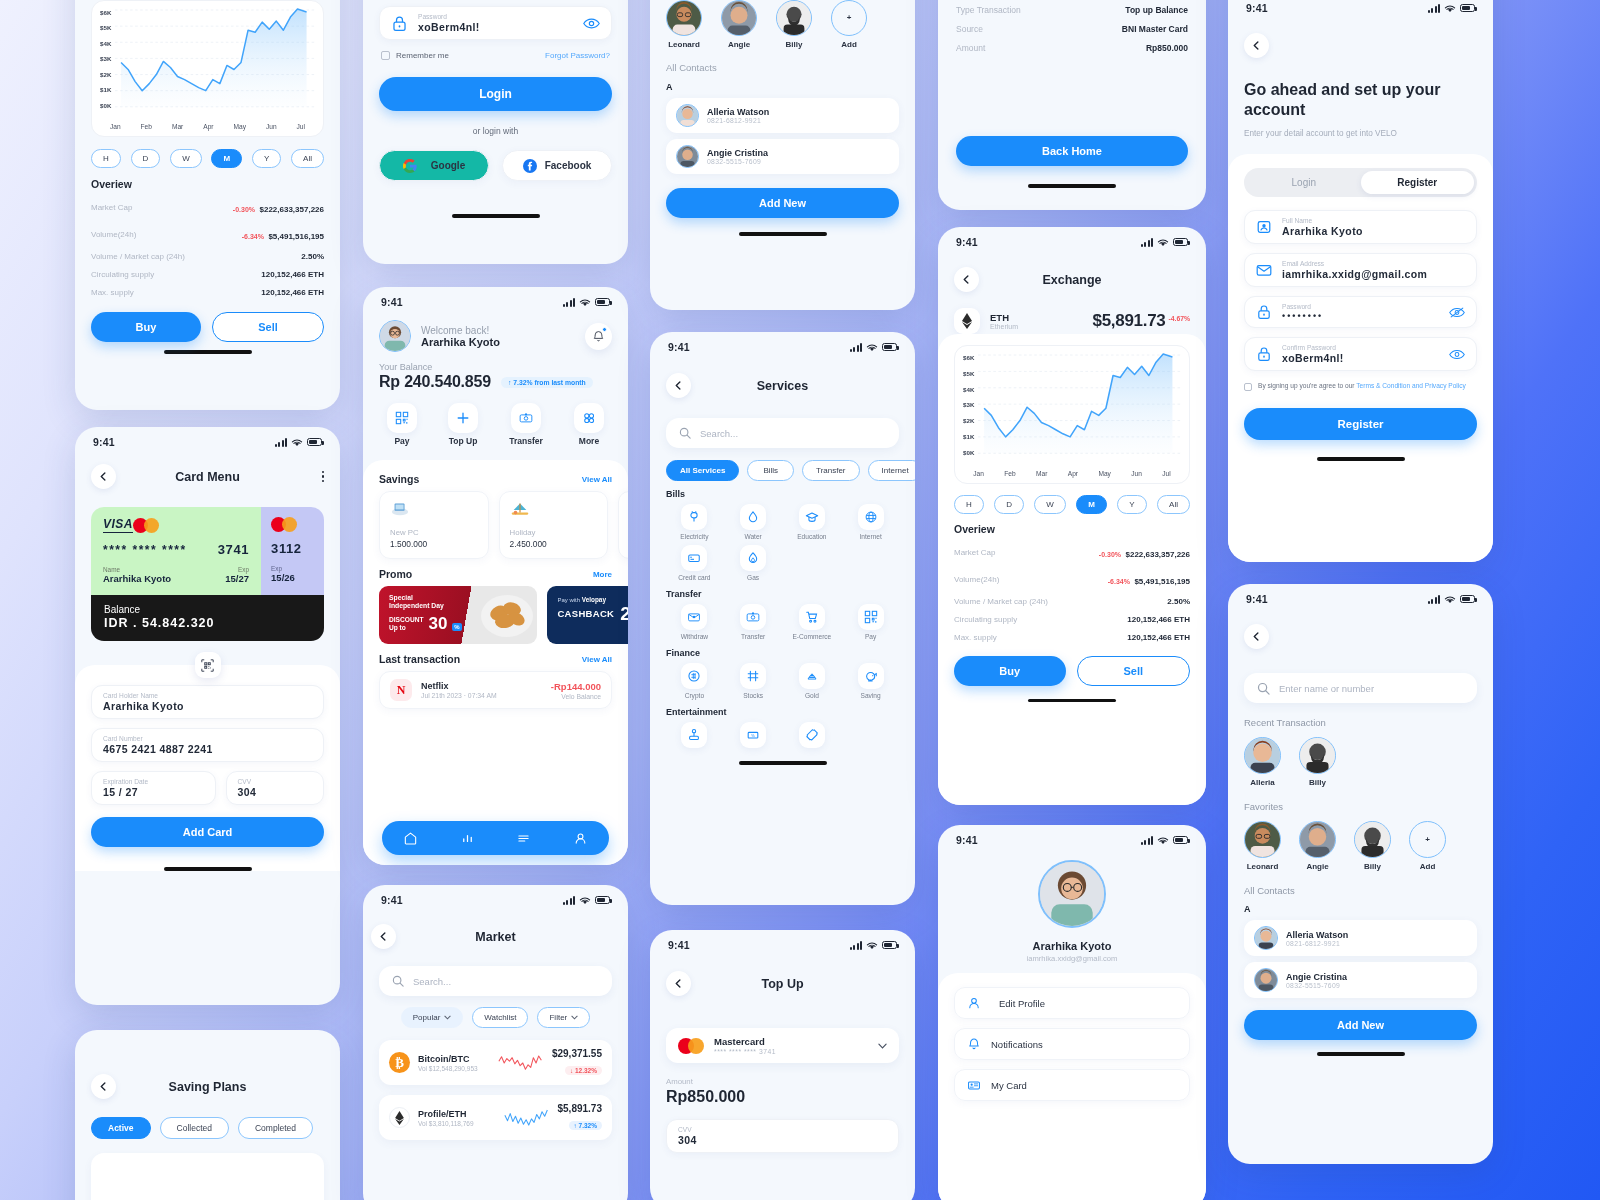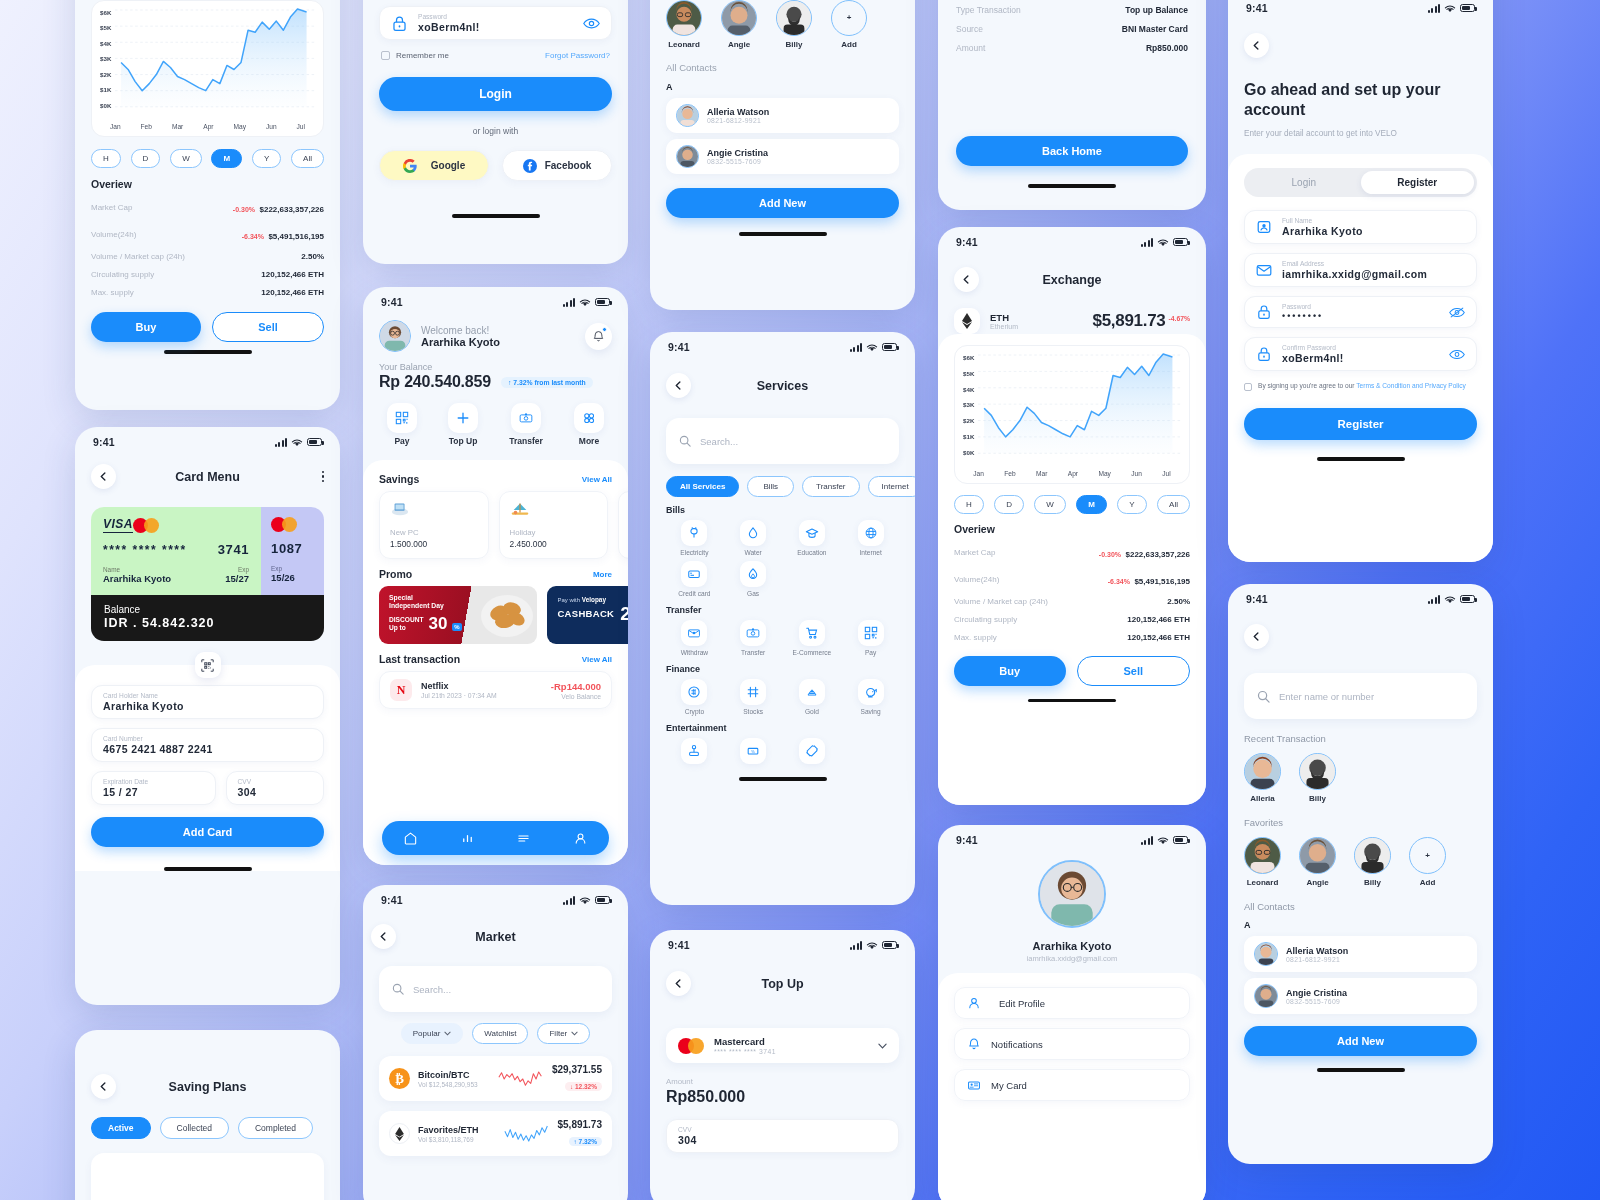--- a/index.html
+++ b/index.html
@@ -48,21 +48,21 @@
   .btn-primary{ background:#1a8cfb; color:#fff; border-radius:30px; height:30px; display:flex;align-items:center;justify-content:center;
                 font-size:11px; font-weight:700; box-shadow:0 5px 12px rgba(26,140,251,.30);}
   .btn-outline{ border:1.2px solid #1a8cfb; color:#1a8cfb; background:#fff; border-radius:30px; height:30px;
                 display:flex;align-items:center;justify-content:center; font-size:11px; font-weight:700;}
   .chip { border:1px solid #8cc6fd; color:#3b4354; background:#fff; border-radius:20px; height:19px; padding:0 11px;
           display:flex;align-items:center;justify-content:center; font-size:8px; white-space:nowrap; }
   .chip.on { background:#1a8cfb; border-color:#1a8cfb; color:#fff; font-weight:700; }
   .field { border:1px solid #eef1f6; border-radius:11px; background:#fff; padding:6px 11px; box-shadow:0 2px 7px rgba(60,80,160,.05); }
   .field .lab { font-size:6.6px; color:#b3bac7; margin-bottom:1px; }
   .field .val { font-size:10.5px; font-weight:700; color:#222a38; letter-spacing:.4px;}
-  .searchbar { background:#fff; border-radius:13px; height:46px; display:flex; align-items:center; gap:9px; padding:0 13px;
+  .searchbar { background:#fff; border-radius:13px; height:30px; display:flex; align-items:center; gap:9px; padding:0 13px;
                box-shadow:0 3px 10px rgba(60,80,160,.07); }
   .searchbar .ph { font-size:9.5px; color:#adb4c2; }
   .secthead { display:flex; align-items:center; justify-content:space-between; margin: 9px 0 6px; }
   .secthead h4 { font-size:10.5px; font-weight:700; color:#1f2633; }
   .secthead a { font-size:8px; color:#1a8cfb; font-weight:600; text-decoration:none;}
   .avatar { border-radius:50%; border:1.6px solid #7fc0fc; background:#d8dee8; overflow:hidden; position:relative; flex:none;}
   .avatar svg{position:absolute;inset:0;width:100%;height:100%;}
   .rowline { display:flex; align-items:center; justify-content:space-between; padding: 4.5px 0; }
   .rowline .k { font-size:8px; color:#b0b7c4; }
   .rowline .v { font-size:8px; color:#222a38; font-weight:700; }
@@ -258,21 +258,21 @@
                 <div style="font-size:6.4px;color:#6d7a68;">Exp</div>
                 <div style="font-size:9.5px;font-weight:700;color:#16243c;">15/27</div>
               </div>
             </div>
           </div>
           <div style="flex:1; background:#c4c8f5; padding:10px 10px 11px; display:flex; flex-direction:column;">
             <span style="position:relative;width:26px;height:15px;align-self:flex-start;">
               <i style="position:absolute;left:0;top:0;width:15px;height:15px;border-radius:50%;background:#eb001b;"></i>
               <i style="position:absolute;right:0;top:0;width:15px;height:15px;border-radius:50%;background:#f79e1b;opacity:.9;"></i>
             </span>
-            <span style="font-size:13px;font-weight:800;color:#16243c;letter-spacing:.6px;margin-top:9px;">1087</span>
+            <span style="font-size:13px;font-weight:800;color:#16243c;letter-spacing:.6px;margin-top:9px;">3112</span>
             <div style="margin-top:9px; text-align:left;">
               <div style="font-size:6.4px;color:#5f648c;">Exp</div>
               <div style="font-size:9.5px;font-weight:700;color:#16243c;">15/26</div>
             </div>
           </div>
         </div>
         <div style="background:#181818; border-radius:0 0 13px 13px; padding:9px 13px 11px;">
           <div style="font-size:10px;color:#fff;">Balance</div>
           <div style="font-size:12.5px;font-weight:800;color:#fff;letter-spacing:1px;margin-top:1px;">IDR . 54.842.320</div>
         </div>
@@ -359,21 +359,21 @@
             <span style="width:9px;height:9px;border:1.2px solid #b9c0cd;border-radius:2px;display:block;"></span>
             <span style="font-size:8px;color:#5b6372;">Remember me</span>
           </label>
           <a href="#" style="font-size:8px;color:#56a9fc;text-decoration:none;">Forgot Password?</a>
         </div>
 
         <div class="btn-primary" style="height:34px;margin-top:17px;font-size:12px;">Login</div>
         <div style="text-align:center;font-size:8.5px;color:#636b7a;margin:15px 0 14px;">or login with</div>
 
         <div style="display:flex; gap:13px;">
-          <div style="flex:1;border:1px solid #eef1f6;border-radius:30px;height:31px;display:flex;align-items:center;justify-content:center;gap:14px;background:#fef9c3;box-shadow:0 2px 8px rgba(60,80,160,.05);">
+          <div style="flex:1;border:1px solid #eef1f6;border-radius:30px;height:31px;display:flex;align-items:center;justify-content:center;gap:14px;background:#14b8a6;box-shadow:0 2px 8px rgba(60,80,160,.05);">
             <svg width="14" height="14" viewBox="0 0 18 18">
                 <path fill="#4285F4" d="M17.6 9.2c0-.6-.1-1.3-.2-1.9H9v3.5h4.8a4.1 4.1 0 0 1-1.8 2.7v2.2h2.9c1.7-1.6 2.7-3.9 2.7-6.5Z"></path>
                 <path fill="#34A853" d="M9 18c2.4 0 4.5-.8 6-2.2l-2.9-2.3c-.8.6-1.9.9-3.1.9-2.4 0-4.4-1.6-5.1-3.8H.9v2.3A9 9 0 0 0 9 18Z"></path>
                 <path fill="#FBBC05" d="M3.9 10.7a5.4 5.4 0 0 1 0-3.4V5H.9a9 9 0 0 0 0 8l3-2.3Z"></path>
                 <path fill="#EA4335" d="M9 3.6c1.3 0 2.5.5 3.4 1.3L15 2.3A9 9 0 0 0 .9 5l3 2.3C4.6 5.2 6.6 3.6 9 3.6Z"></path>
               </svg>
             <span style="font-size:10px;font-weight:600;color:#2b3342;">Google</span>
           </div>
           <div style="flex:1;border:1px solid #eef1f6;border-radius:30px;height:31px;display:flex;align-items:center;justify-content:center;gap:8px;background:#fff;box-shadow:0 2px 8px rgba(60,80,160,.05);">
             <svg width="14" height="14" viewBox="0 0 18 18">
@@ -673,21 +673,21 @@
         </div>
 
         <div style="background:#fff;border-radius:12px;padding:8px 10px;display:flex;align-items:center;gap:8px;margin-top:10px;box-shadow:0 3px 10px rgba(60,80,160,.06);">
           <span style="width:21px;height:21px;border-radius:50%;background:#fff;border:1px solid #eceff4;display:flex;align-items:center;justify-content:center;">
             <svg width="9" height="14" viewBox="0 0 10 16">
                 <path d="M5 0 0 8l5 3 5-3L5 0Z" fill="#2b2b2b"></path>
                 <path d="M5 12 0 9l5 7 5-7-5 3Z" fill="#2b2b2b"></path>
               </svg>
           </span>
           <div style="flex:1">
-            <div style="font-size:9px;font-weight:700;color:#1f2633;">Favorites/ETH</div>
+            <div style="font-size:9px;font-weight:700;color:#1f2633;">Profile/ETH</div>
             <div style="font-size:6.5px;color:#b0b7c4;margin-top:1px;">Vol $3,810,118,769</div>
           </div>
           <svg width="46" height="20" viewBox="0 0 52 22">
               <path d="M1 8 4 14 7 6 10 15 13 9 16 17 19 11 22 18 25 13 28 19 31 12 34 16 37 7 40 12 43 4 46 9 49 2" fill="none" stroke="#41a4fb" stroke-width="1.2" stroke-linejoin="round"></path>
             </svg>
           <div style="text-align:right">
             <div style="font-size:10px;font-weight:800;color:#1f2633;">$5,891.73</div>
             <div style="font-size:6.5px;color:#1a8cfb;background:#e8f2fe;border-radius:8px;padding:1px 5px;margin-top:2px;display:inline-block;font-weight:700;">↑ <span>7.32%</span></div>
           </div>
         </div>

